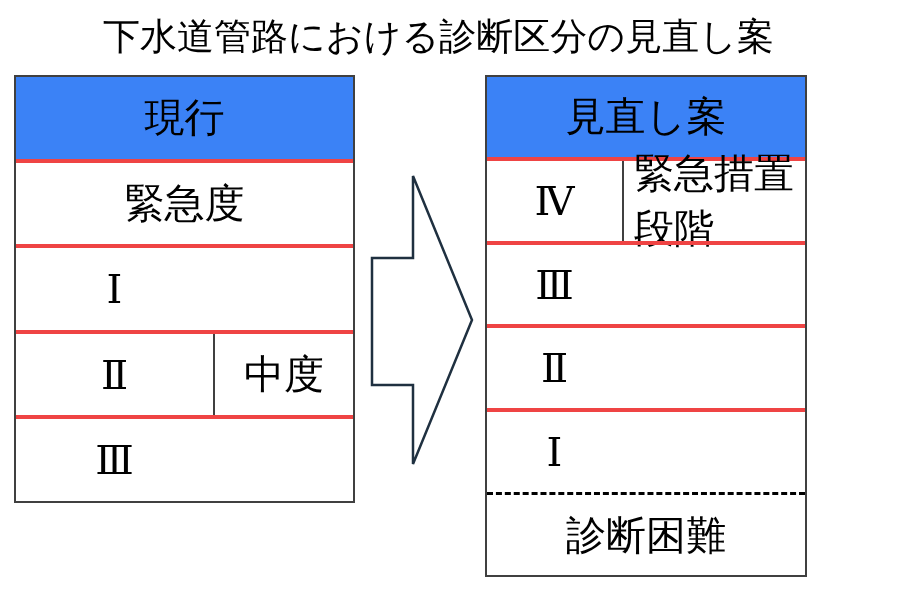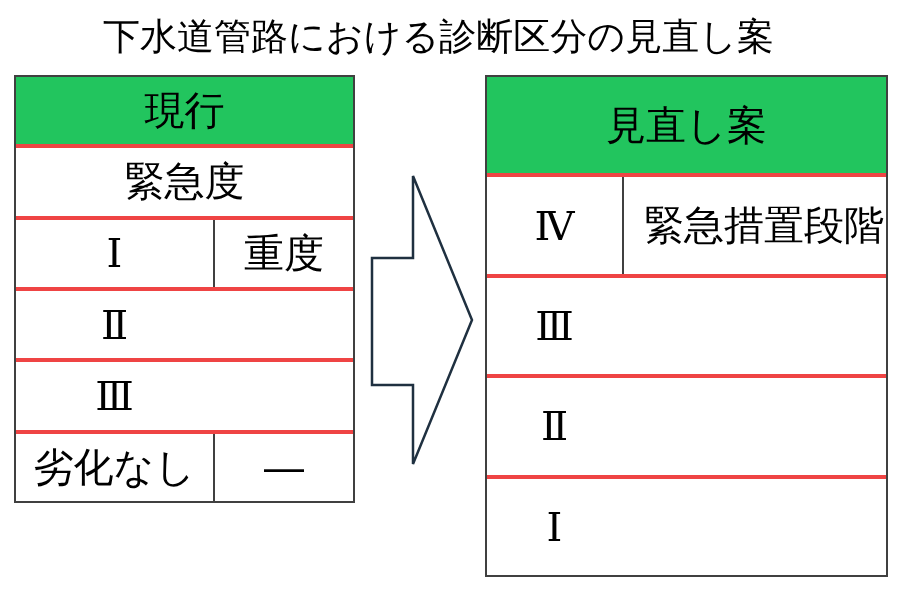--- a/index.html
+++ b/index.html
@@ -11,59 +11,55 @@
   .title{
     position:absolute;top:12px;left:0;width:877px;text-align:center;
     font-size:37px;font-weight:500;letter-spacing:0px;white-space:nowrap;
   }
   .tbl{
     position:absolute;box-sizing:border-box;background:#fff;
     border:2px solid #404040;display:flex;flex-direction:column;
     font-size:40px;
   }
   .tbl-left{left:14px;top:75px;width:341px;height:428px;}
-  .tbl-right{left:485px;top:75px;width:403px;height:502px;}
+  .tbl-right{left:485px;top:75px;width:322px;height:502px;}
   .row{flex:1;display:flex;border-top:4px solid #ef4444;min-height:0;}
   .row:first-child{border-top:none;}
-  .row.hdr{background:#22c55e;}
+  .row.hdr{background:#3b82f6;}
   .row.dashed{border-top:3px dashed #000000;}
   .cell{display:flex;align-items:center;justify-content:center;min-width:0;}
   .full{flex:1;}
   .tbl-left .c1{width:197px;flex:none;}
   .tbl-right .c1{width:135px;flex:none;}
   .c2{flex:1;border-left:2px solid #404040;}
-  .c2.lpad{justify-content:flex-start;padding-left:20px;}
+  .c2.lpad{justify-content:flex-start;padding-left:10px;}
   .roman{font-family:"DejaVu Serif","Liberation Serif",serif;}
   .arrow-wrap{position:absolute;left:365px;top:170px;width:115px;height:300px;}
 </style>
 </head>
 <body>
 
 <div class="title">下水道管路における診断区分の見直し案</div>
 
 <div class="tbl tbl-left">
   <div class="row hdr">
     <div class="cell full">現行</div>
   </div>
   <div class="row">
     <div class="cell full">緊急度</div>
   </div>
   <div class="row">
     <div class="cell c1 roman">Ⅰ</div>
-    <div class="cell c2">重度</div>
   </div>
   <div class="row">
     <div class="cell c1 roman">Ⅱ</div>
+    <div class="cell c2">中度</div>
   </div>
   <div class="row">
     <div class="cell c1 roman">Ⅲ</div>
-  </div>
-  <div class="row">
-    <div class="cell c1">劣化なし</div>
-    <div class="cell c2">―</div>
   </div>
 </div>
 
 <div class="arrow-wrap">
   <svg width="115" height="300" viewBox="0 0 115 300">
     <polygon points="7,88 48,88 48,6 107,150 48,294 48,215 7,215" fill="#ffffff" stroke="#1f3040" stroke-width="2.5" stroke-linejoin="miter"></polygon>
   </svg>
 </div>
 
 <div class="tbl tbl-right">
@@ -76,13 +72,16 @@
   </div>
   <div class="row">
     <div class="cell c1 roman">Ⅲ</div>
   </div>
   <div class="row">
     <div class="cell c1 roman">Ⅱ</div>
   </div>
   <div class="row">
     <div class="cell c1 roman">Ⅰ</div>
   </div>
+  <div class="row dashed">
+    <div class="cell full">診断困難</div>
+  </div>
 </div>
 
 </body></html>

